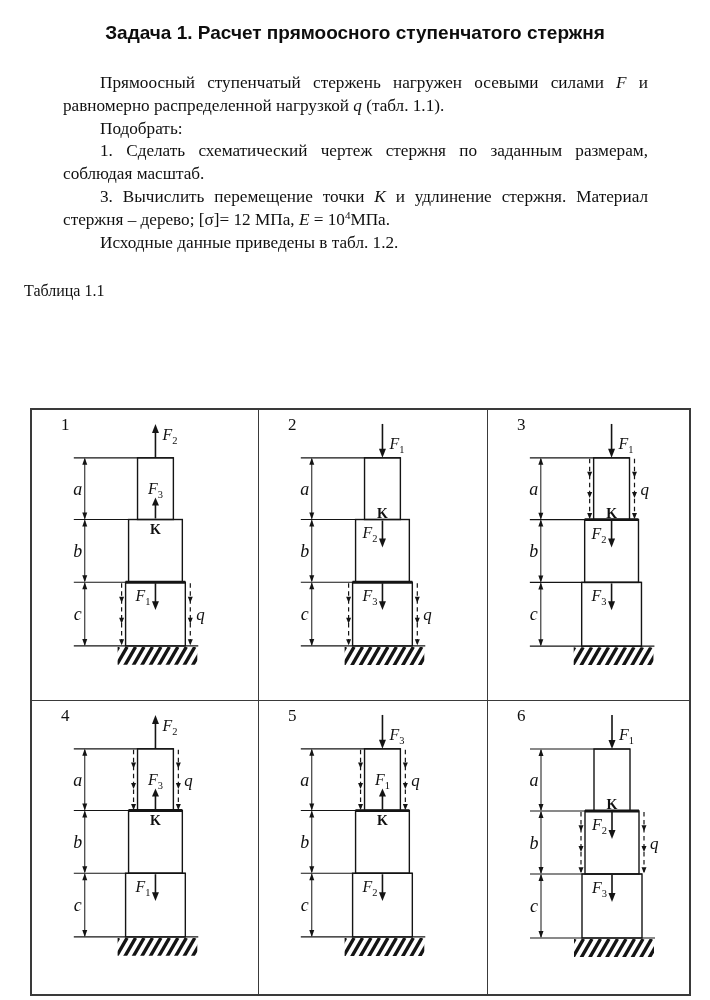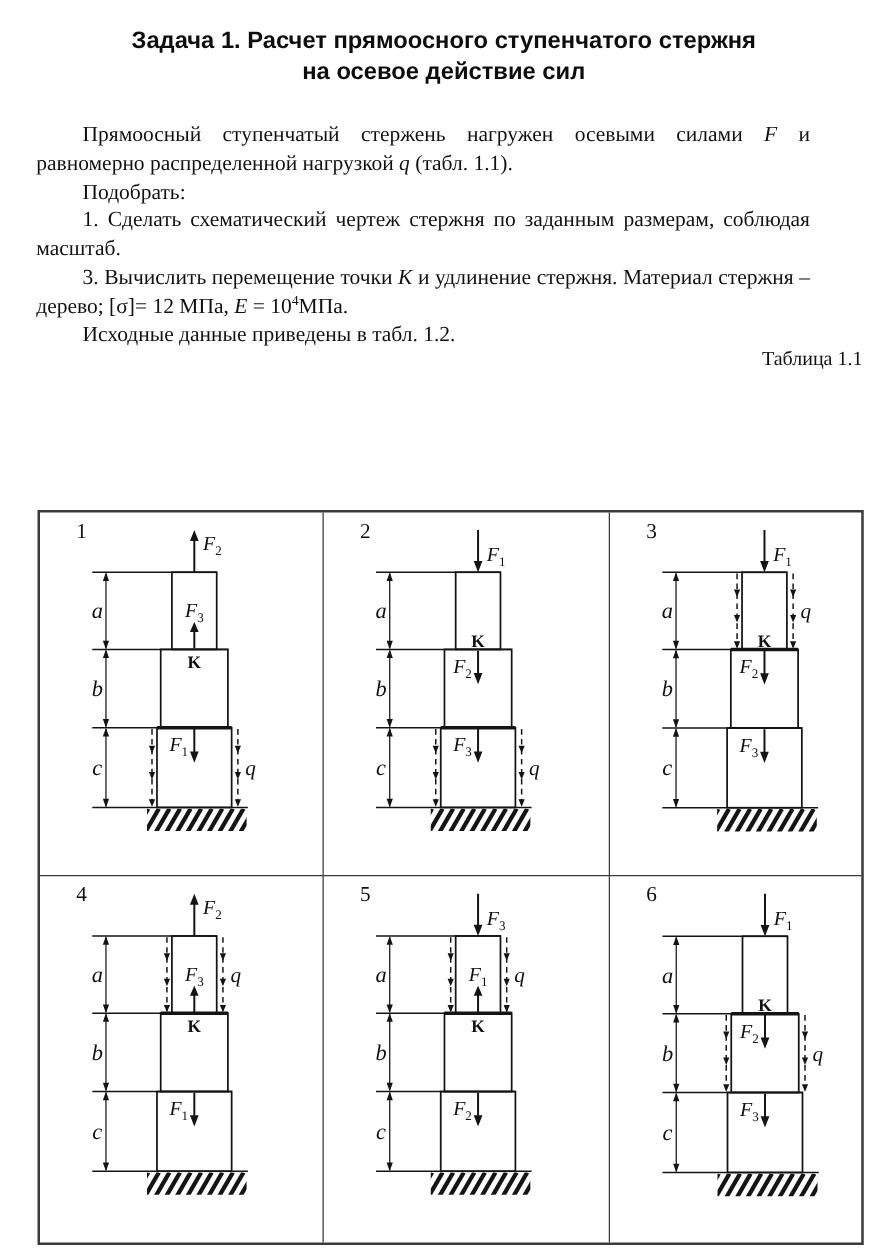--- a/index.html
+++ b/index.html
@@ -4,47 +4,46 @@
 <style>
   * { margin:0; padding:0; box-sizing:border-box; }
   html,body { background:#ffffff; }
   body { width:710px; height:1000px; position:relative; color:#101010;
          font-family:"Liberation Serif", serif; }
   .page { position:absolute; left:0; top:12px; width:710px; height:1000px; background:#fff; overflow:hidden; }
 
   .title { margin-top:8px; text-align:center; font-family:"Liberation Sans", sans-serif;
            font-weight:bold; font-size:19px; line-height:25px; color:#0d0d0d; }
 
-  .textblock { margin:27px 62px 0 29px; }
+  .textblock { margin:27px 62px 0 63px; }
   .para { text-align:justify; text-indent:37px; font-size:17.2px; line-height:22.8px; }
   .it  { font-style:italic; }
   .sup { font-size:11px; line-height:0; vertical-align:6px; }
   .sub { font-size:11px; line-height:0; vertical-align:-4px; }
 
-  .caption { text-align:right; margin:0 20px 0 0; font-size:16px; }
+  .caption { margin:28px 20px 0 0; font-size:16px;padding-left:24px; }
 
   .dtable { position:absolute; left:30px; top:396px; width:661px; height:588px;
             border:2px solid #3a3a3a; display:grid;
             grid-template-columns:227px 229px 1fr; grid-template-rows:291px 1fr;
             background:#fff; }
   .cell { position:relative; }
   .cell.br { border-right:1.5px solid #3a3a3a; }
   .cell.bb { border-bottom:1.5px solid #3a3a3a; }
   .cellnum { position:absolute; left:29px; top:5px; font-size:17px; color:#101010; }
   svg.diag { position:absolute; left:0; top:0; width:100%; height:100%; display:block; }
   svg text { font-family:"Liberation Serif", serif; fill:#101010; }
 </style>
 </head>
 <body>
 
 <div class="page">
 
   <div class="title">
     <div>Задача 1. Расчет прямоосного ступенчатого стержня</div>
-    <div>на осевое действие сил</div>
   </div>
 
   <div class="textblock">
       <p class="para"><span>Прямоосный ступенчатый стержень нагружен осевыми силами </span><span class="it">F</span><span> и равномерно распределенной нагрузкой </span><span class="it">q</span><span> (табл. 1.1).</span></p>
       <p class="para"><span>Подобрать:</span></p>
       <p class="para"><span>1. Сделать схематический чертеж стержня по заданным размерам, соблюдая масштаб.</span></p>
       <p class="para"><span>3. Вычислить перемещение точки </span><span class="it">K</span><span> и удлинение стержня. Материал стержня – дерево; [σ]= 12 МПа, </span><span class="it">E</span><span> = 10</span><span class="sup">4</span><span>МПа.</span></p>
       <p class="para"><span>Исходные данные приведены в табл. 1.2.</span></p>
     </div>
 

